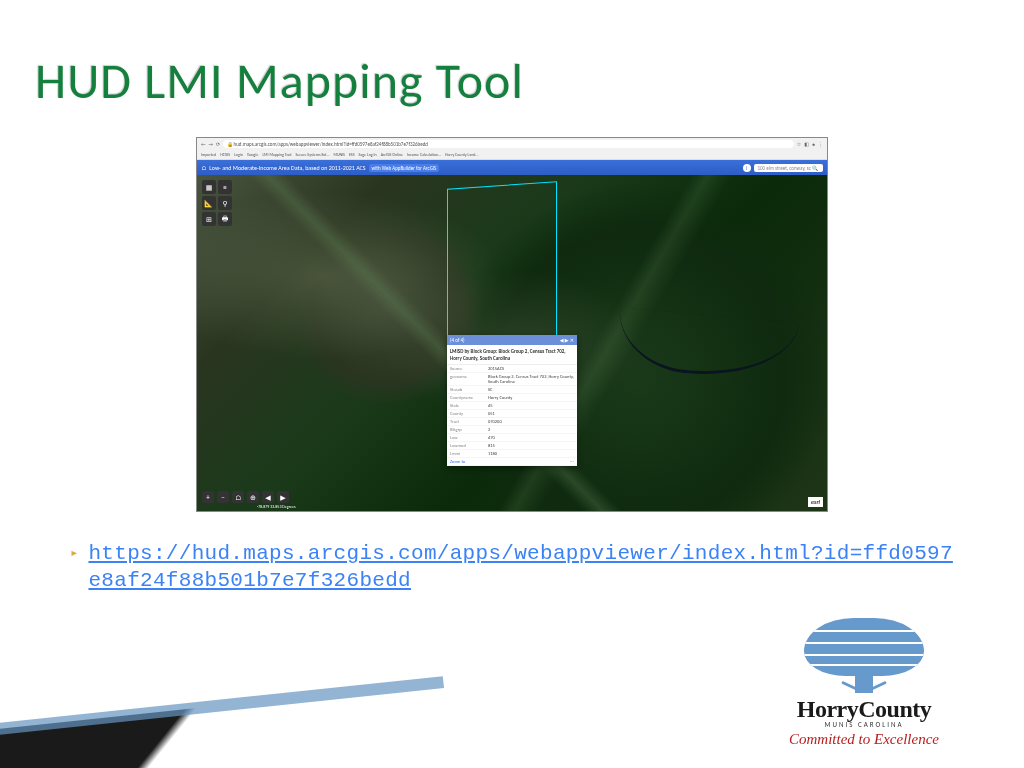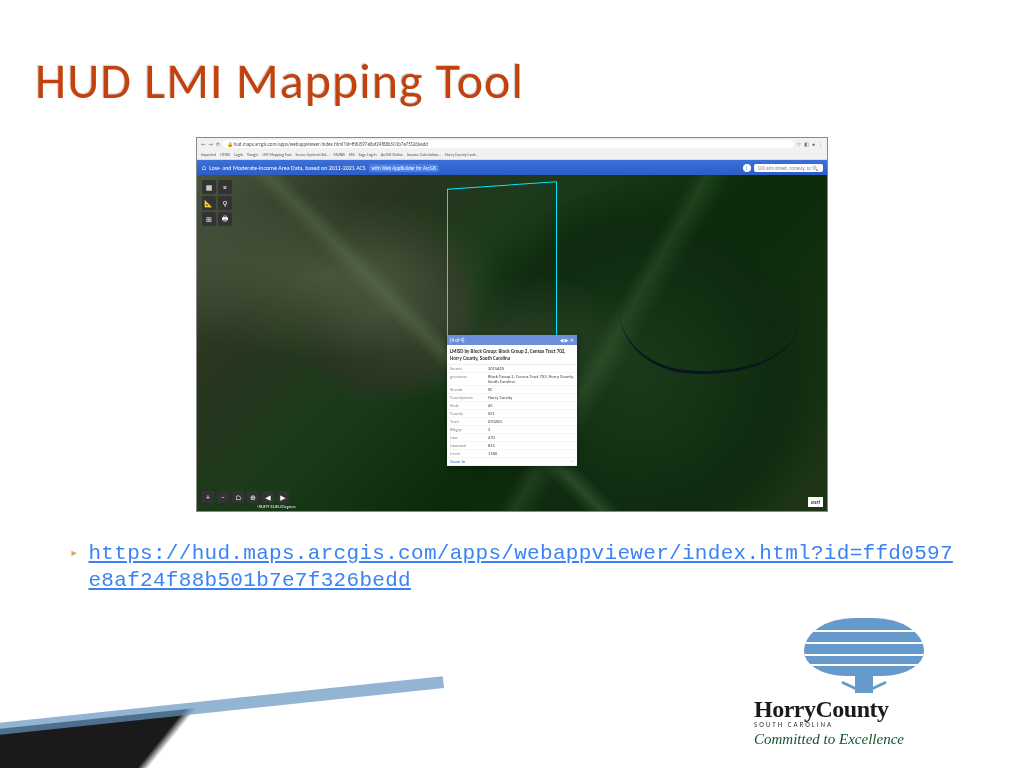--- a/index.html
+++ b/index.html
@@ -10,21 +10,21 @@
     font-family: Calibri, Arial, sans-serif;
     position: relative;
     overflow: hidden;
   }
   .slide-title {
     position: absolute;
     top: 50px;
     left: 35px;
     font-size: 50px;
     font-weight: 400;
-    color: #c2410c;
+    color: #15803d;
     text-shadow: 1px 1px 2px rgba(255,255,255,0.8), -1px -1px 1px rgba(0,0,0,0.2);
     letter-spacing: 1px;
   }
   .screenshot-container {
     position: absolute;
     top: 137px;
     left: 196px;
     width: 632px;
     height: 375px;
     border: 1px solid #888;
@@ -232,21 +232,21 @@
     text-decoration:underline;
     line-height:1.3;
     word-break:break-all;
     letter-spacing:0.3px;
   }
   .logo {
     position:absolute;
     bottom:20px;
     right:50px;
     width:220px;
-    text-align:left;
+    text-align:center;
   }
   .logo-img {
     width:160px;
     height:75px;
     margin:0 auto 3px;
     position:relative;
   }
   .tree-canopy {
     width:120px; height:58px;
     background:#6699cc;
@@ -292,21 +292,21 @@
   .logo-sc {
     font-size:7px;
     letter-spacing:2px;
     color:#333;
     margin-top:-3px;
   }
   .logo-tag {
     font-family: Georgia, serif;
     font-style:italic;
     font-size:15px;
-    color:#14532d;
+    color:#b91c1c;
     margin-top:2px;
   }
   .corner-deco {
     position:absolute;
     bottom:-40px;
     left:-50px;
     width:500px;
     height:100px;
     background:linear-gradient(135deg, #1a1a1a 40%, transparent 42%);
     transform:rotate(-6deg);
@@ -462,17 +462,17 @@
 
 <div class="logo">
   <div class="logo-img">
     <div class="tree-canopy">
       <div class="tree-stripe" style="top:36px;"></div>
       <div class="tree-stripe" style="top:46px;"></div>
     </div>
     <div class="tree-trunk"></div>
   </div>
   <div class="logo-name">HorryCounty</div>
-  <div class="logo-sc">SOUTH CAROLINA</div>
+  <div class="logo-sc">MUNIS CAROLINA</div>
   <div class="logo-tag">Committed to Excellence</div>
 </div>
 
 <div class="corner-deco"></div>
 
 </body></html>

